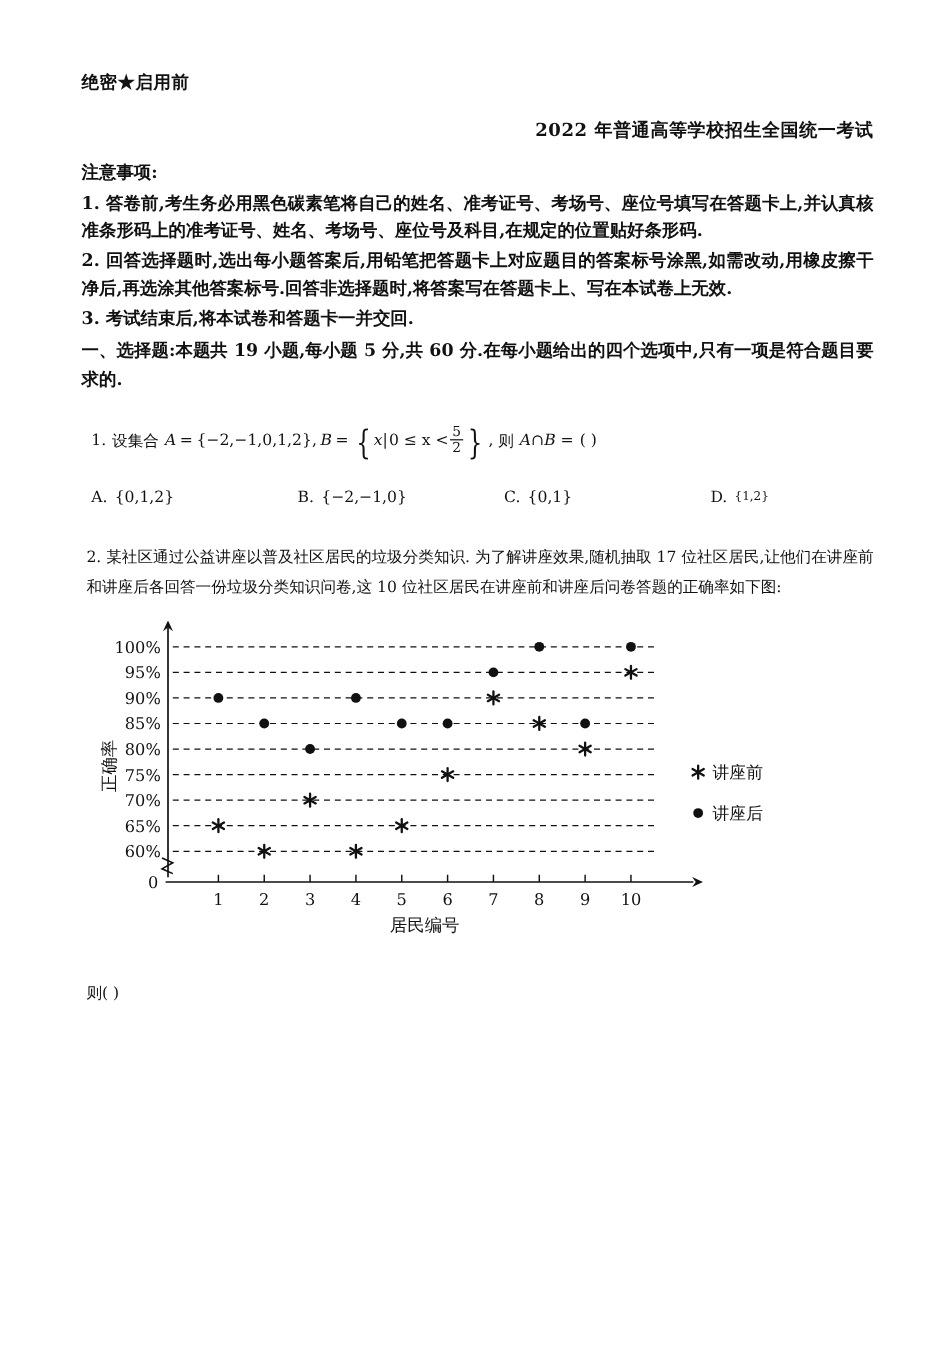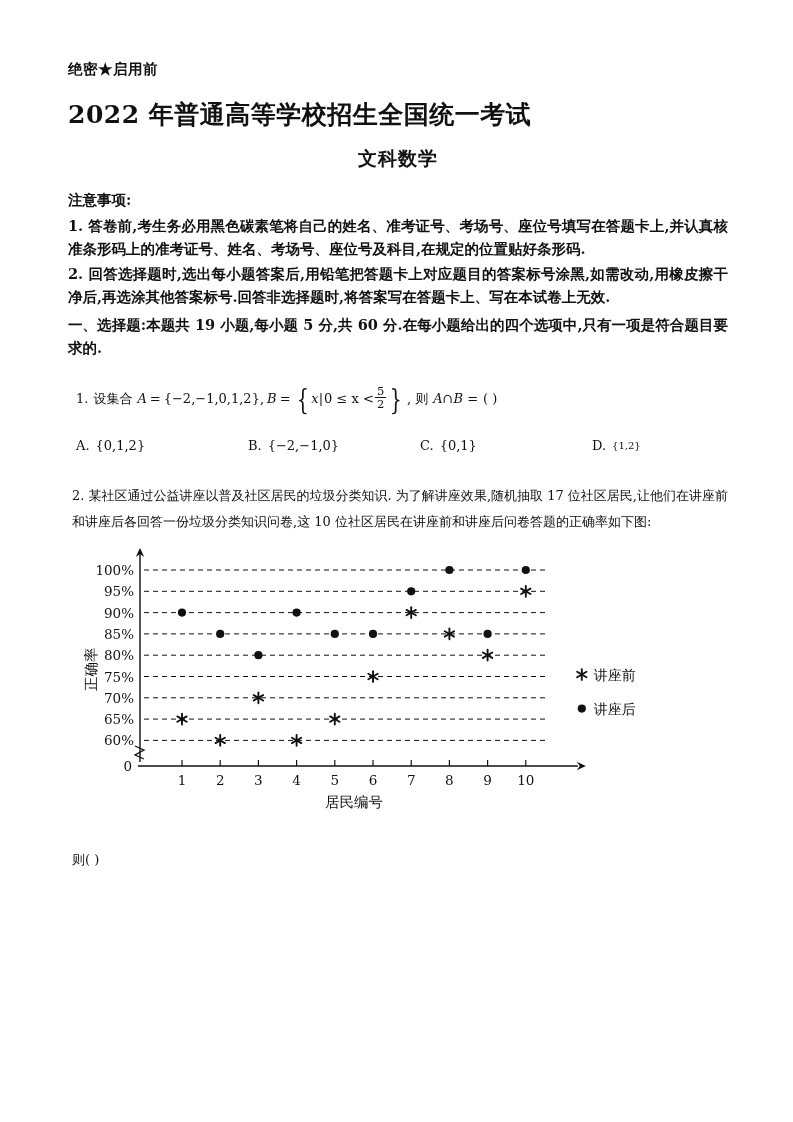--- a/index.html
+++ b/index.html
@@ -32,22 +32,22 @@
 
   
   .secret-line {
     font-size: 14.5px;
     font-weight: bold;
     letter-spacing: 0.5px;
     margin: 0 0 22px 0;
     line-height: 1.2;
   }
   .doc-title {
-    text-align: left;
-    font-size: 25px;
+    text-align: right;
+    font-size: 15px;
     font-weight: bold;
     letter-spacing: 0.5px;
     margin: 0 0 14px 0;
     line-height: 1.3;
   }
   .doc-subtitle {
     text-align: center;
     font-size: 19px;
     font-weight: bold;
     letter-spacing: 1px;
@@ -153,25 +153,25 @@
   .chart-svg { display: block; }
 </style>
 </head>
 <body>
 
 <div class="page">
   <div class="content">
 
     <div class="secret-line">绝密★启用前</div>
     <div class="doc-title">2022 年普通高等学校招生全国统一考试</div>
-    <div class="doc-subtitle">文科数学</div>
 
     <div class="notice-head">注意事项:</div>
     <div class="notice-item">1. 答卷前,考生务必用黑色碳素笔将自己的姓名、准考证号、考场号、座位号填写在答题卡上,并认真核准条形码上的准考证号、姓名、考场号、座位号及科目,在规定的位置贴好条形码.</div>
     <div class="notice-item">2. 回答选择题时,选出每小题答案后,用铅笔把答题卡上对应题目的答案标号涂黑,如需改动,用橡皮擦干净后,再选涂其他答案标号.回答非选择题时,将答案写在答题卡上、写在本试卷上无效.</div>
+    <div class="notice-item">3. 考试结束后,将本试卷和答题卡一并交回.</div>
 
     <div class="section-head">一、选择题:本题共 19 小题,每小题 5 分,共 60 分.在每小题给出的四个选项中,只有一项是符合题目要求的.</div>
 
     <div class="q1-row">
       <span class="q-num">1.</span>
       <span>设集合</span>
       <span class="mathy" style="margin-left:5px">A</span>
       <span style="margin:0 3px">=</span>
       <span>{−2,−1,0,1,2}</span>
       <span>,</span>

